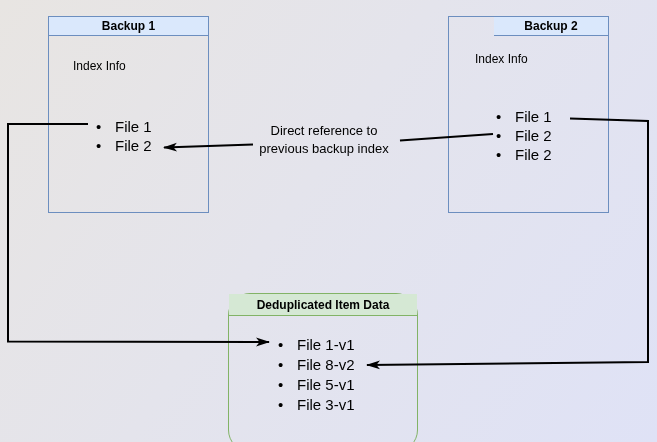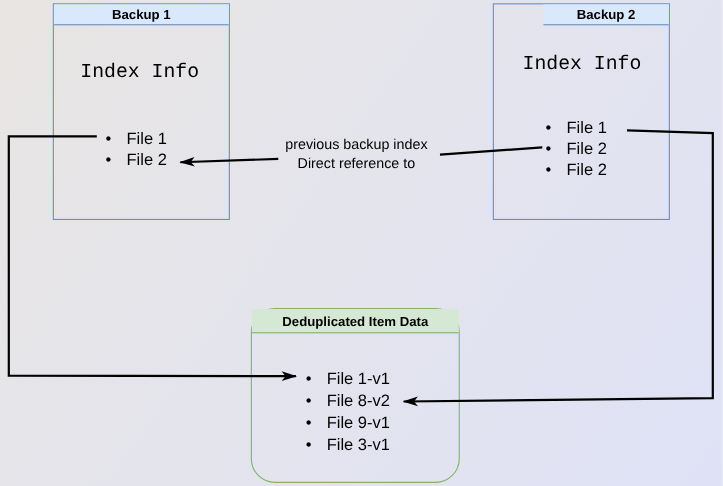--- a/index.html
+++ b/index.html
@@ -11,43 +11,43 @@
     height: 442px;
     overflow: hidden;
     background: linear-gradient(125deg, #e8e5e2 0%, #e4e4ec 45%, #dfe2f6 100%);
   }
 
   .node {
     position: absolute;
     border: 1.5px solid;
     background: transparent;
     box-sizing: border-box;
+    margin-top: 13px;
   }
   .node .header {
     box-sizing: border-box;
     width: 100%;
     display: flex;
     align-items: center;
     justify-content: center;
     font-weight: bold;
     font-size: 12px;
     border-bottom: 1.5px solid;
   }
 
   .node.blue  { border-color: #6c8ebf; }
   .node.blue .header  { background: #dae8fc; border-bottom-color: #6c8ebf; height: 19px; }
   .node.green { border-color: #82b366; border-radius: 22px; }
   .node.green .header { background: #d5e8d4; border-bottom-color: #82b366; height: 22px; }
 
   .section-label {
     position: absolute;
-    font-size: 18px;
+    font-size: 12px;
     line-height: 16px;
     white-space: nowrap;
-    font-family: Liberation Mono, monospace;
   }
 
   .file-list { position: absolute; font-size: 15px; }
   .file-list .row { display: flex; align-items: baseline; white-space: nowrap; }
   .file-list.lh19 .row { height: 19px; line-height: 19px; }
   .file-list.lh20 .row { height: 20px; line-height: 20px; }
   .file-list .dot { display: inline-block; width: 19px; text-align: left; padding-left: 2px; }
 
   .annotation {
     position: absolute;
@@ -126,31 +126,31 @@
     <div class="row">
       <span class="dot">•</span>
       <span>File 1-v1</span>
     </div>
     <div class="row">
       <span class="dot">•</span>
       <span>File 8-v2</span>
     </div>
     <div class="row">
       <span class="dot">•</span>
-      <span>File 9-v1</span>
+      <span>File 5-v1</span>
     </div>
     <div class="row">
       <span class="dot">•</span>
       <span>File 3-v1</span>
     </div>
   </div>
 
   <div class="annotation">
+    <div>Direct reference to</div>
     <div>previous backup index</div>
-    <div>Direct reference to</div>
   </div>
 
   <svg id="connector-layer" width="657" height="442" viewBox="0 0 657 442">
     <defs>
       <marker id="arrowhead" markerUnits="userSpaceOnUse" markerWidth="18" markerHeight="12" refX="14" refY="5" orient="auto">
         <path d="M15,5 L1,0.6 L4.6,5 L1,9.4 Z" fill="#000"></path>
       </marker>
     </defs>
     <path class="link" marker-end="url(#arrowhead)" d="M88,124 L8,124 L8,341.5 L269,342"></path>
     <path class="link" marker-end="url(#arrowhead)" d="M570,118.5 L648,121 L648,362 L367,365"></path>

